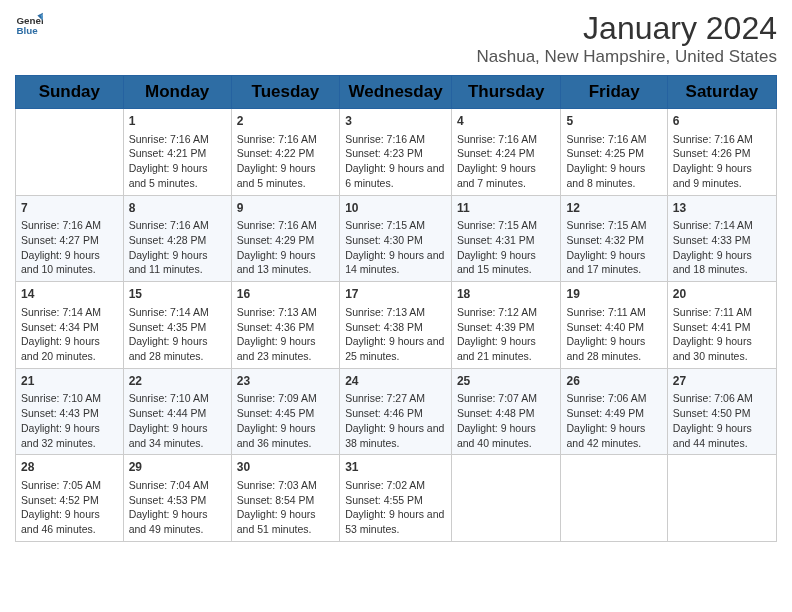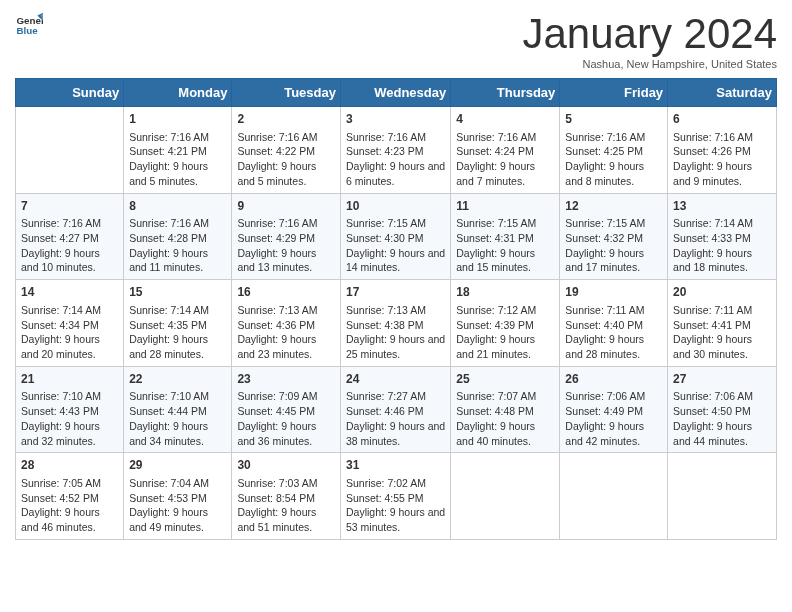--- a/index.html
+++ b/index.html
@@ -22,40 +22,40 @@
       gap: 4px;
     }
     .logo-icon {
       width: 28px;
       height: 28px;
     }
     .title-block {
       text-align: right;
     }
     .month-title {
-      font-size: 42px;
+      font-size: 32px;
       font-weight: normal;
       color: #333;
     }
     .location-title {
-      font-size: 11px;
+      font-size: 17px;
       color: #555;
     }
     .calendar {
       width: 100%;
       border-collapse: collapse;
       border: 1px solid #ccc;
     }
     .calendar th {
       background-color: #2e6da4;
-      color: #ffffff;
-      font-size: 13px;
+      color: #000000;
+      font-size: 17px;
       font-weight: bold;
       padding: 6px 4px;
-      text-align: right;
+      text-align: center;
       border: 1px solid #2562a0;
     }
     .calendar td {
       vertical-align: top;
       border: 1px solid #ccc;
       padding: 4px 5px;
       width: 113px;
       min-height: 80px;
       background: #fff;
       font-size: 10.5px;

